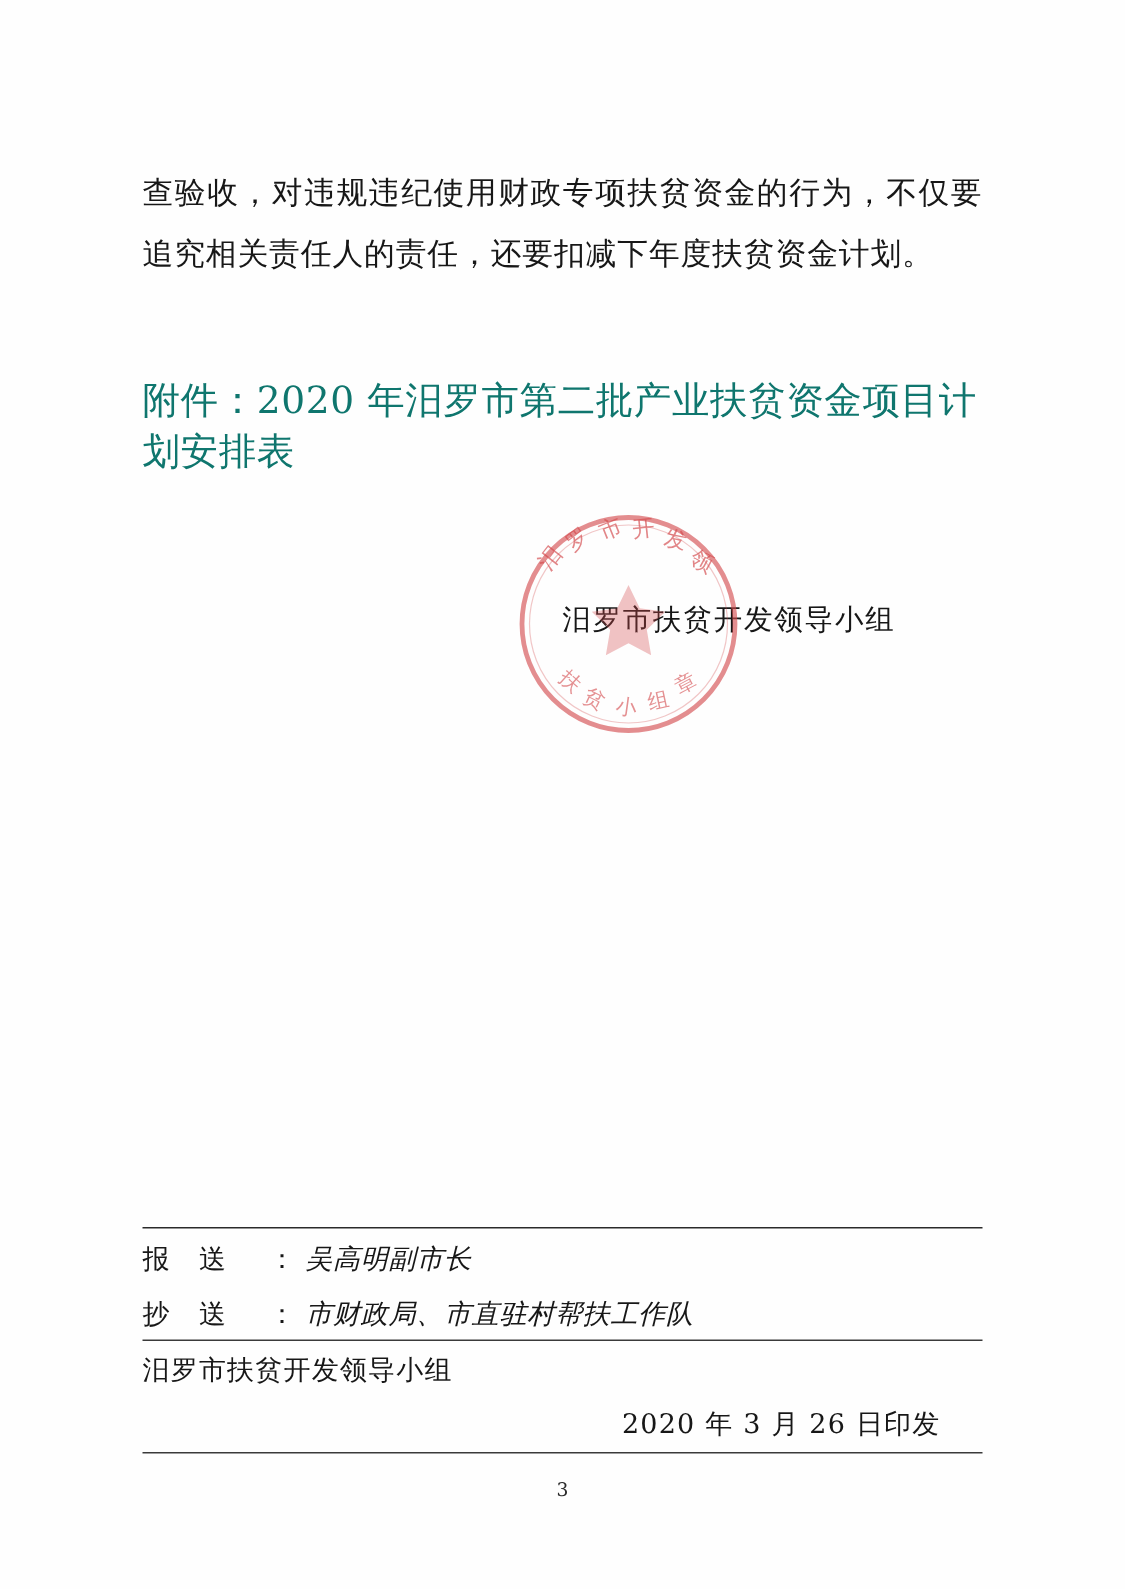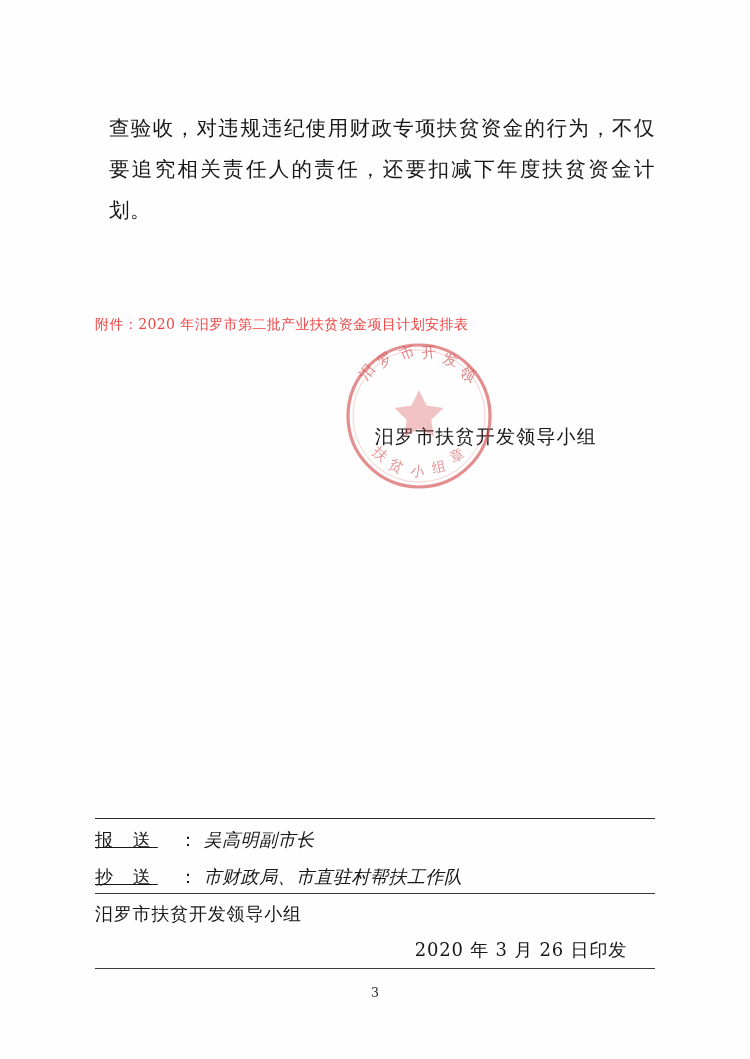--- a/index.html
+++ b/index.html
@@ -27,28 +27,27 @@
     height: 100%;
   }
   .body-para {
     margin-top: 108px;
     font-size: 20.5px;
     line-height: 41px;
     letter-spacing: 0.6px;
     text-align: justify;
     text-justify: inter-ideograph;
     color: #171717;
-    margin-left: 14px;
   }
   .attachment {
-    margin-top: 76px;
-    font-size: 14px;
+    margin-top: 60px;
+    font-size: 25px;
     line-height: 34px;
     letter-spacing: 0.4px;
-    color: #ef4444;
+    color: #0f766e;
   }
   .signature {
     margin-top: 78px;
     text-align: right;
     padding-right: 58px;
   }
   .signature .org {
     font-size: 19px;
     letter-spacing: 1.2px;
     line-height: 34px;
@@ -92,21 +91,20 @@
     font-size: 18px;
     line-height: 33px;
     letter-spacing: 0.5px;
     padding-top: 4px;
     color: #171717;
   }
   .dist-label {
     width: 84px;
     display: inline-block;
     letter-spacing: 7px;
-    text-decoration: underline;
   }
   .dist-colon {
     margin-right: 6px;
   }
   .dist-value {
     flex: 1;
     font-style: italic;
   }
   .issue-row {
     display: flex;

